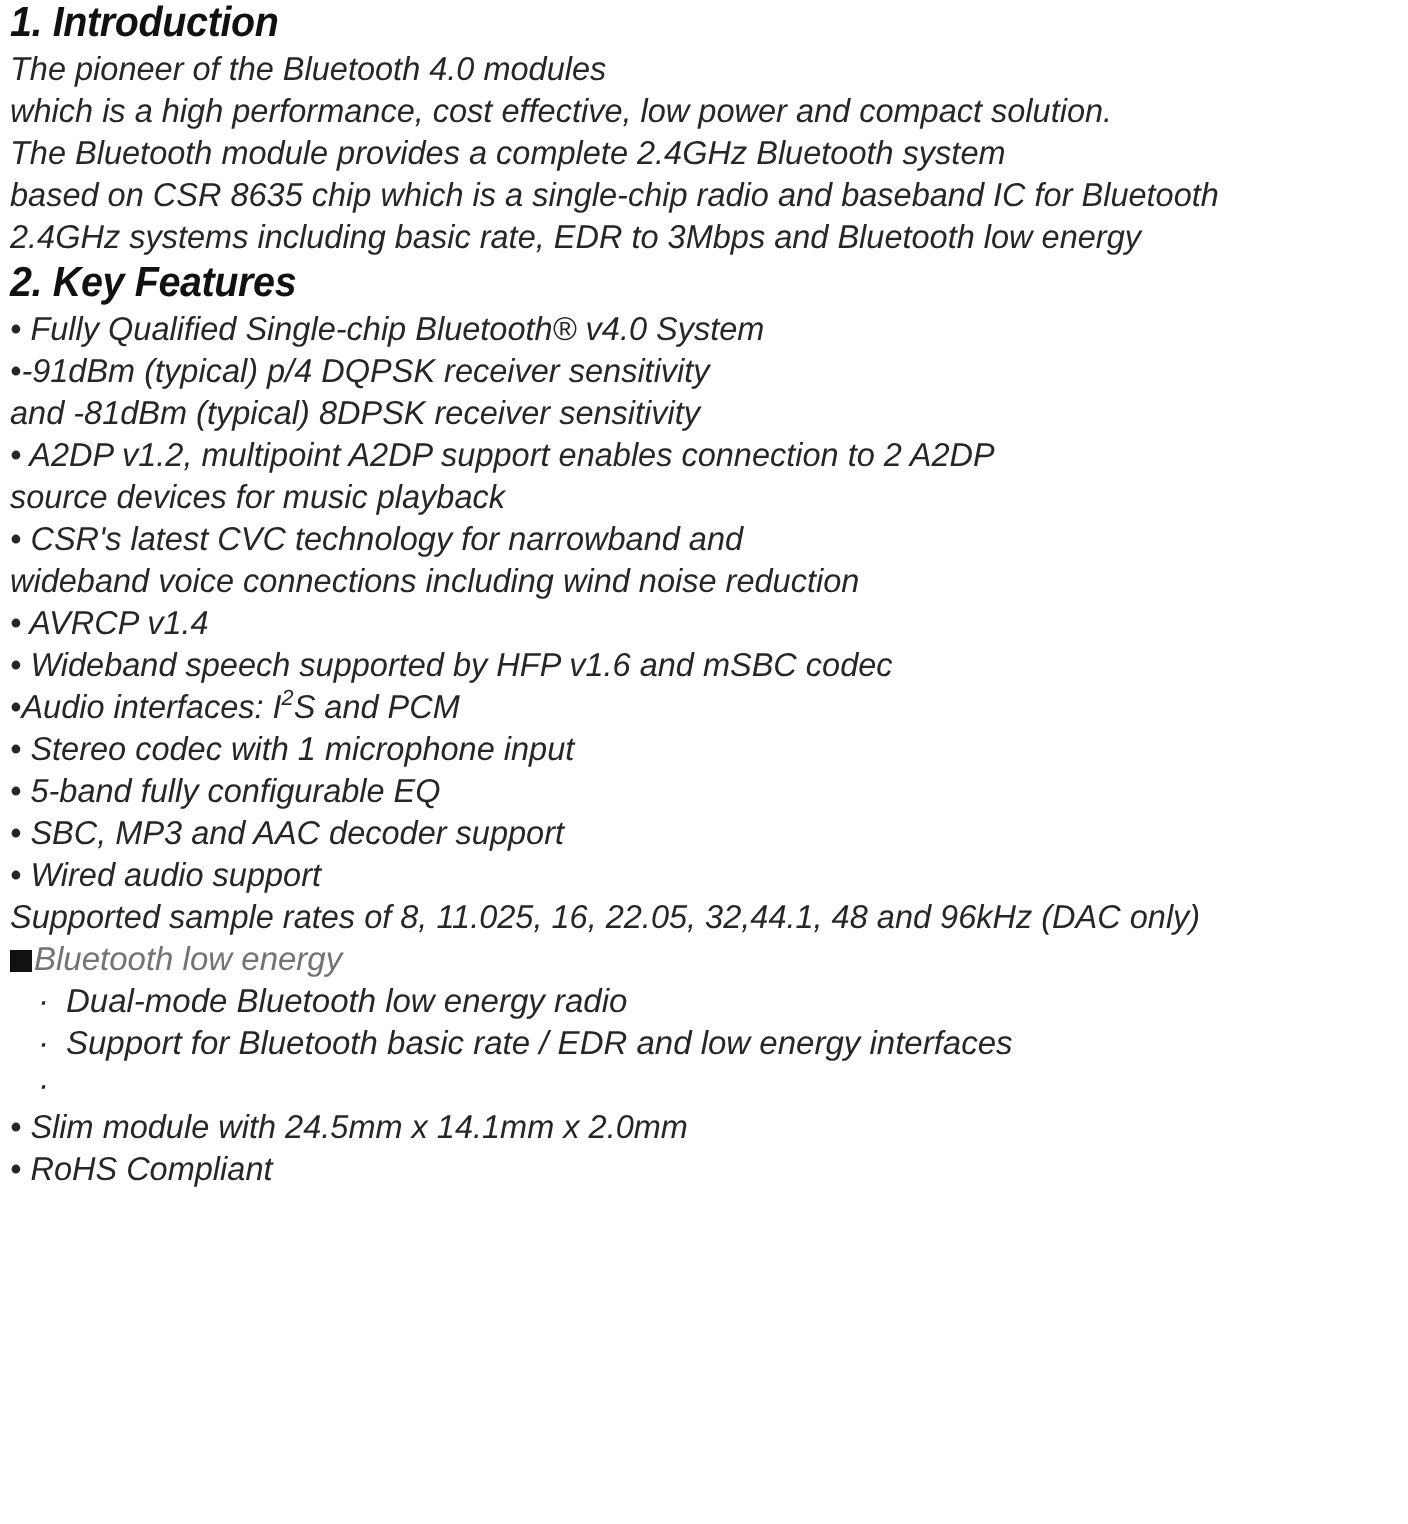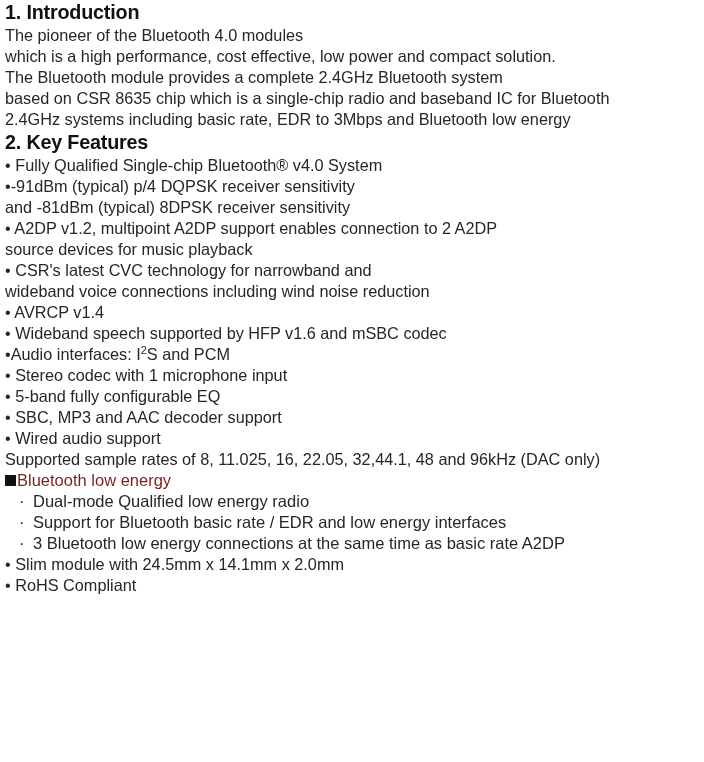--- a/index.html
+++ b/index.html
@@ -14,20 +14,21 @@
     font-family: "Liberation Sans", sans-serif;
     color: #1a1a1a;
     -webkit-font-smoothing: antialiased;
   }
   .page {
     position: relative;
     width: 704px;
     height: 762px;
     padding: 0;
     box-sizing: border-box;
+    font-style: italic;
   }
   .section {
     padding-left: 5px;
   }
   h2.heading {
     font-size: 21px;
     font-weight: bold;
     line-height: 24px;
     margin: 0;
     padding: 0;
@@ -65,21 +66,21 @@
     width: 28px;
     padding-left: 14px;
     box-sizing: border-box;
     flex: none;
   }
   .sq-line {
     font-size: 16.5px;
     line-height: 21px;
     margin: 0;
     white-space: pre;
-    color: #7f1d1d;
+    color: #737373;
     display: flex;
     align-items: center;
   }
   .sq-marker {
     display: inline-block;
     width: 11px;
     height: 11px;
     background: #111111;
     flex: none;
     margin-right: 1px;
@@ -124,27 +125,27 @@
     <p class="line">• 5-band fully configurable EQ</p>
     <p class="line">• SBC, MP3 and AAC decoder support</p>
     <p class="line">• Wired audio support</p>
     <p class="line">Supported sample rates of 8, 11.025, 16, 22.05, 32,44.1, 48 and 96kHz (DAC only)</p>
 
     <div class="sq-line">
       <span class="sq-marker"></span><span>Bluetooth low energy</span>
     </div>
 
     <div class="sub-line">
-      <span class="sub-marker">·</span><span>Dual-mode Qualified low energy radio</span>
+      <span class="sub-marker">·</span><span>Dual-mode Bluetooth low energy radio</span>
     </div>
     <div class="sub-line">
       <span class="sub-marker">·</span><span>Support for Bluetooth basic rate / EDR and low energy interfaces</span>
     </div>
     <div class="sub-line">
-      <span class="sub-marker">·</span><span>3 Bluetooth low energy connections at the same time as basic rate A2DP</span>
+      <span class="sub-marker">·</span>
     </div>
 
     <p class="line">• Slim module with 24.5mm x 14.1mm x 2.0mm</p>
     <p class="line">• RoHS Compliant</p>
   </div>
 
 
 </div>
 
 </body></html>

